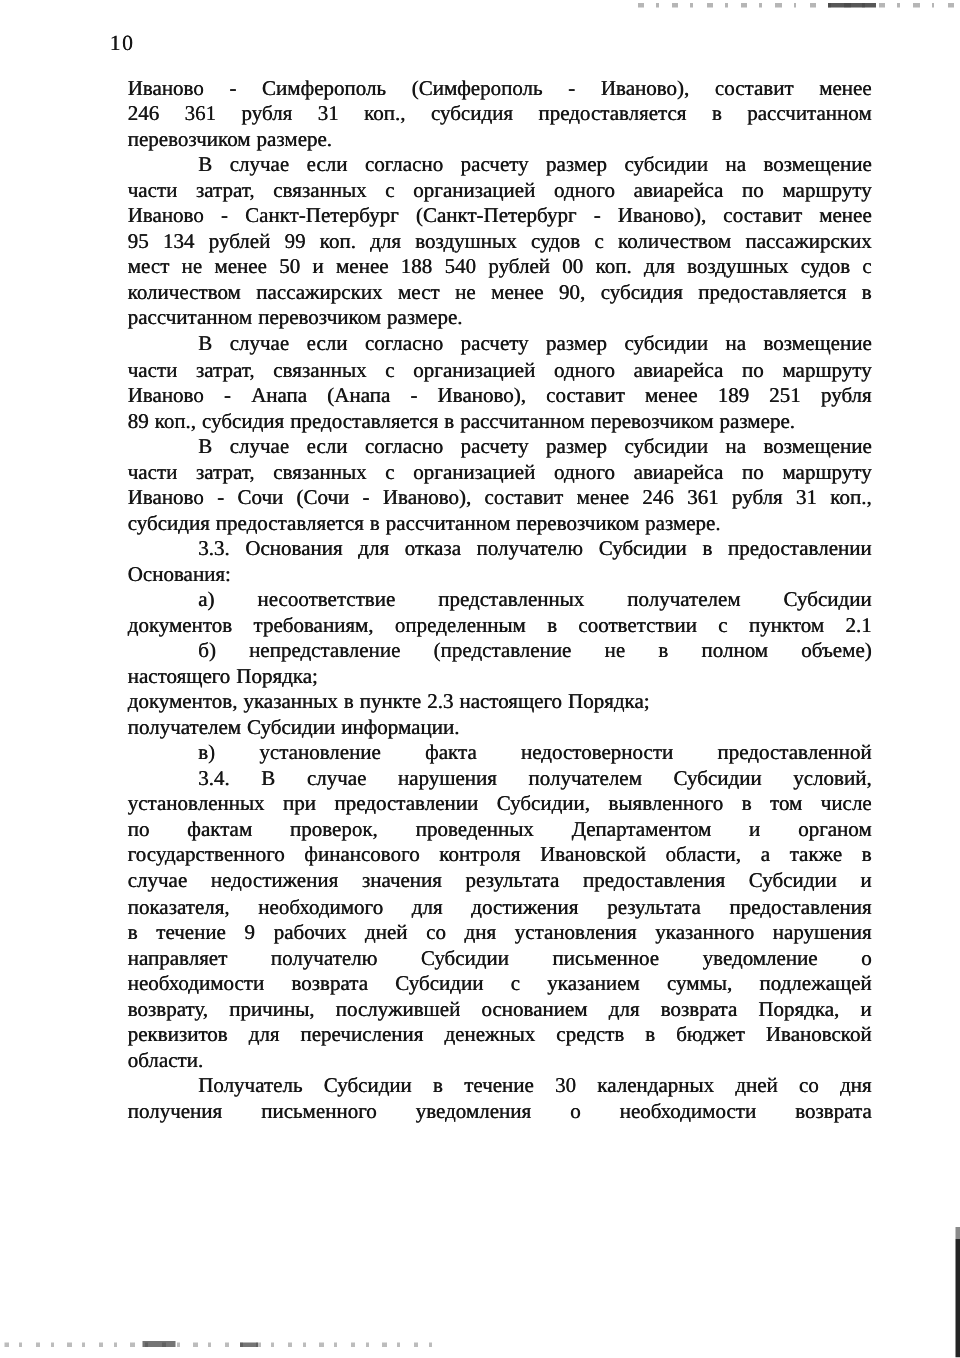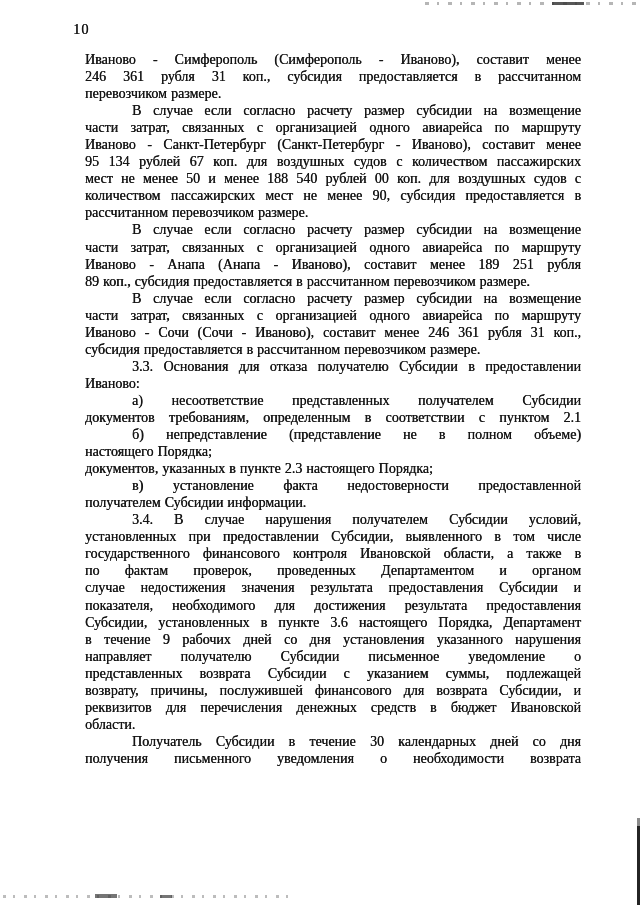--- a/index.html
+++ b/index.html
@@ -123,52 +123,51 @@
 
   <div class="page-number">10</div>
 
   <div class="text-block">
       <div class="line">Иваново - Симферополь (Симферополь - Иваново), составит менее</div>
       <div class="line">246 361 рубля 31 коп., субсидия предоставляется в рассчитанном</div>
       <div class="line para-end">перевозчиком размере.</div>
       <div class="line indent">В случае если согласно расчету размер субсидии на возмещение</div>
       <div class="line">части затрат, связанных с организацией одного авиарейса по маршруту</div>
       <div class="line">Иваново - Санкт-Петербург (Санкт-Петербург - Иваново), составит менее</div>
-      <div class="line">95 134 рублей 67 коп. для воздушных судов с количеством пассажирских</div>
+      <div class="line">95 134 рублей 99 коп. для воздушных судов с количеством пассажирских</div>
       <div class="line">мест не менее 50 и менее 188 540 рублей 00 коп. для воздушных судов с</div>
       <div class="line">количеством пассажирских мест не менее 90, субсидия предоставляется в</div>
       <div class="line para-end">рассчитанном перевозчиком размере.</div>
       <div class="line indent">В случае если согласно расчету размер субсидии на возмещение</div>
       <div class="line">части затрат, связанных с организацией одного авиарейса по маршруту</div>
       <div class="line">Иваново - Анапа (Анапа - Иваново), составит менее 189 251 рубля</div>
       <div class="line para-end">89 коп., субсидия предоставляется в рассчитанном перевозчиком размере.</div>
       <div class="line indent">В случае если согласно расчету размер субсидии на возмещение</div>
       <div class="line">части затрат, связанных с организацией одного авиарейса по маршруту</div>
       <div class="line">Иваново - Сочи (Сочи - Иваново), составит менее 246 361 рубля 31 коп.,</div>
       <div class="line para-end">субсидия предоставляется в рассчитанном перевозчиком размере.</div>
       <div class="line indent">3.3. Основания для отказа получателю Субсидии в предоставлении</div>
-      <div class="line para-end">Иваново:</div>
+      <div class="line para-end">Основания:</div>
       <div class="line indent">а) несоответствие представленных получателем Субсидии</div>
       <div class="line">документов требованиям, определенным в соответствии с пунктом 2.1</div>
       <div class="line indent">б) непредставление (представление не в полном объеме)</div>
       <div class="line para-end">настоящего Порядка;</div>
       <div class="line para-end">документов, указанных в пункте 2.3 настоящего Порядка;</div>
+      <div class="line para-end">получателем Субсидии информации.</div>
       <div class="line indent">в) установление факта недостоверности предоставленной</div>
-      <div class="line para-end">получателем Субсидии информации.</div>
       <div class="line indent">3.4. В случае нарушения получателем Субсидии условий,</div>
       <div class="line">установленных при предоставлении Субсидии, выявленного в том числе</div>
+      <div class="line">по фактам проверок, проведенных Департаментом и органом</div>
       <div class="line">государственного финансового контроля Ивановской области, а также в</div>
-      <div class="line">по фактам проверок, проведенных Департаментом и органом</div>
       <div class="line">случае недостижения значения результата предоставления Субсидии и</div>
       <div class="line">показателя, необходимого для достижения результата предоставления</div>
-      <div class="line">Субсидии, установленных в пункте 3.6 настоящего Порядка, Департамент</div>
       <div class="line">в течение 9 рабочих дней со дня установления указанного нарушения</div>
       <div class="line">направляет получателю Субсидии письменное уведомление о</div>
-      <div class="line">представленных возврата Субсидии с указанием суммы, подлежащей</div>
-      <div class="line">возврату, причины, послужившей финансового для возврата Субсидии, и</div>
+      <div class="line">необходимости возврата Субсидии с указанием суммы, подлежащей</div>
+      <div class="line">возврату, причины, послужившей основанием для возврата Порядка, и</div>
       <div class="line">реквизитов для перечисления денежных средств в бюджет Ивановской</div>
       <div class="line para-end">области.</div>
       <div class="line indent">Получатель Субсидии в течение 30 календарных дней со дня</div>
       <div class="line">получения письменного уведомления о необходимости возврата</div>
     </div>
 
   <div class="noise-bottom"></div>
   <div class="noise-bottom-dark-1"></div>
   <div class="noise-bottom-dark-2"></div>
   <div class="edge-bar"></div>

